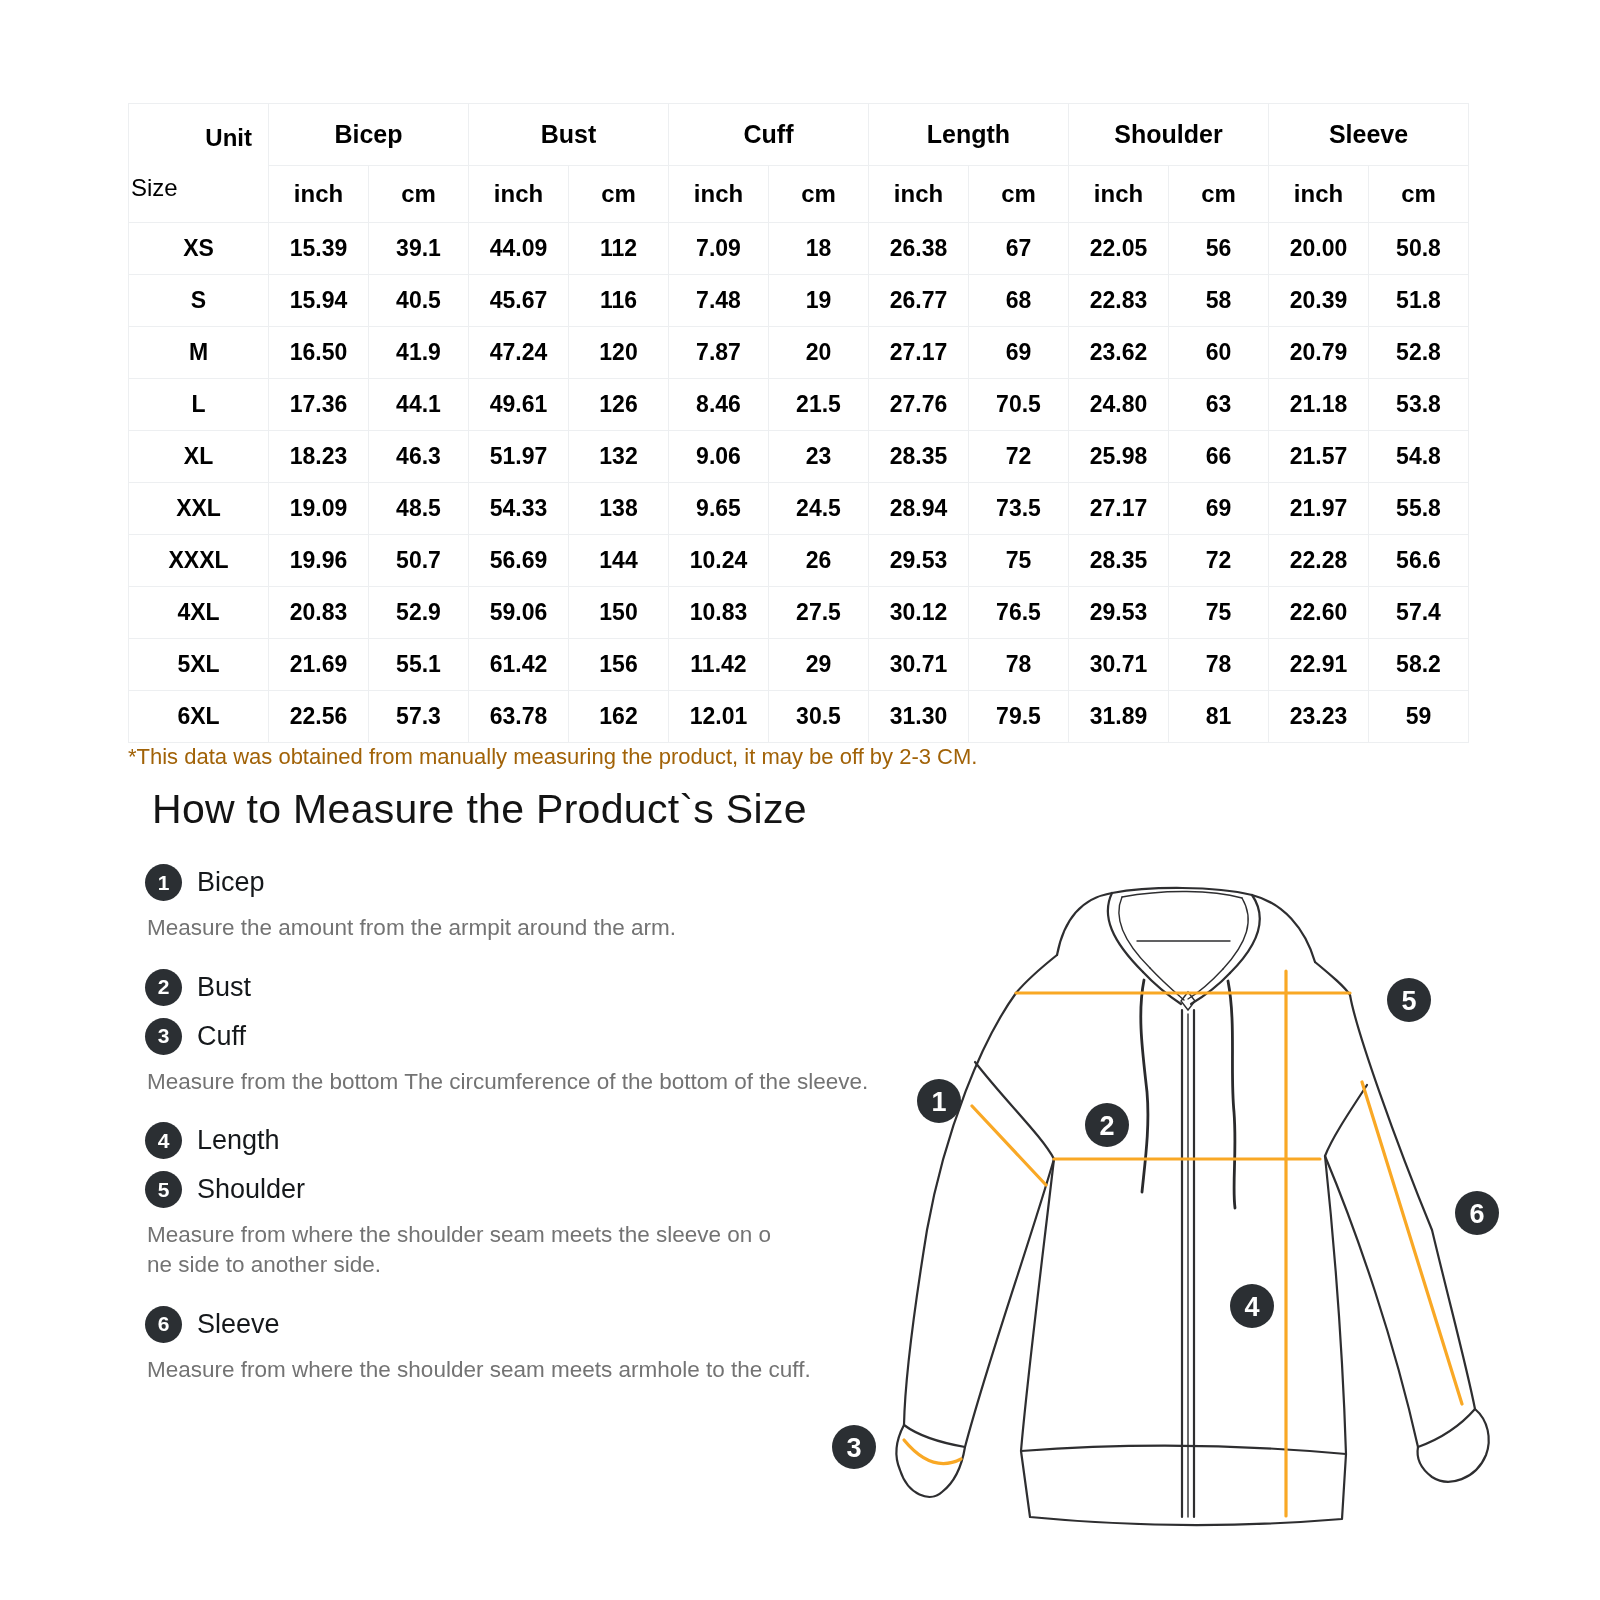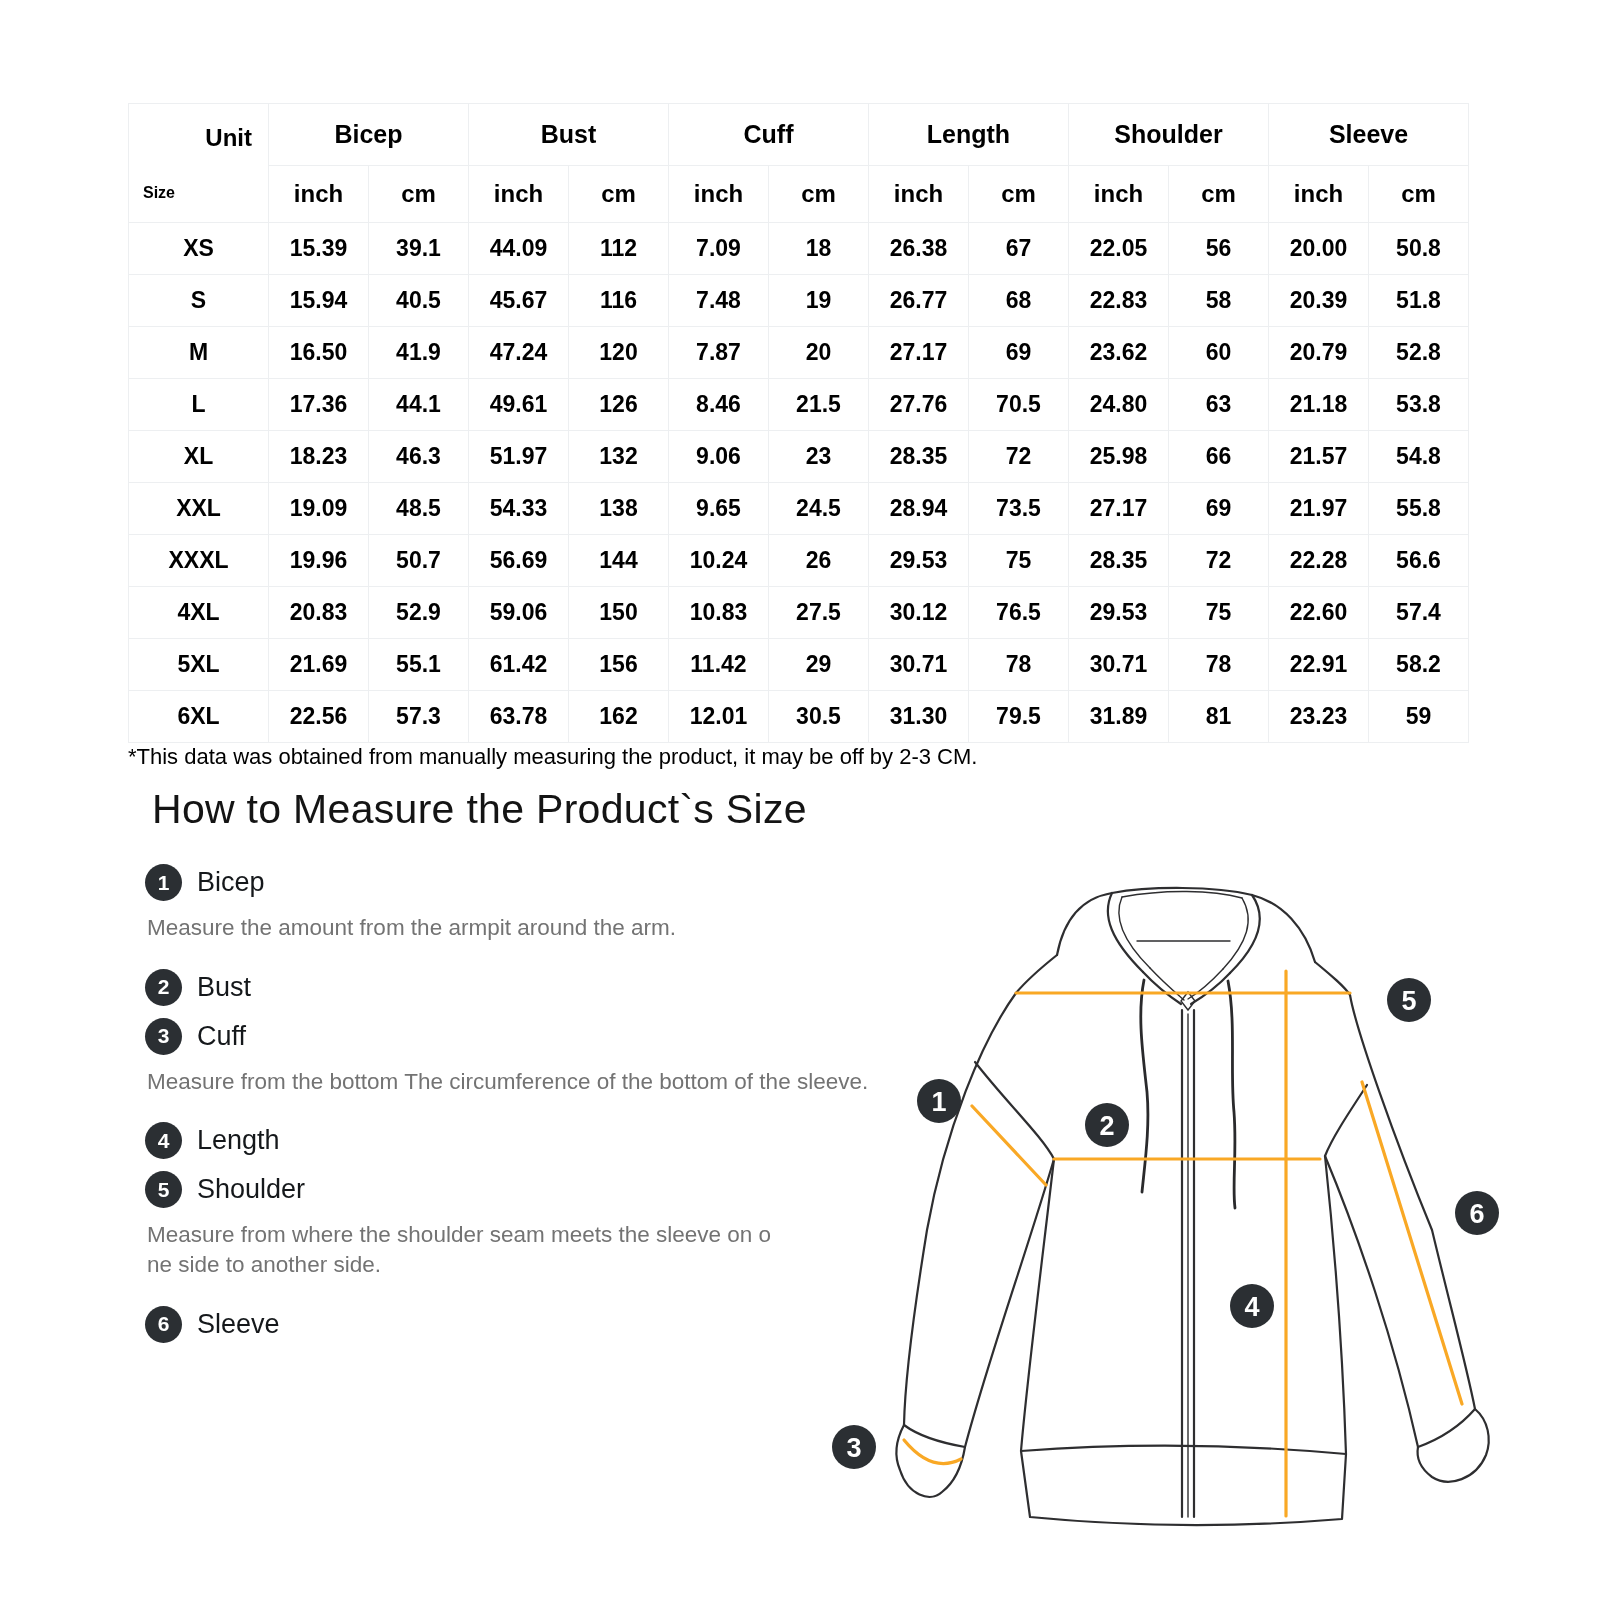--- a/index.html
+++ b/index.html
@@ -18,23 +18,23 @@
   }
   .size-table thead tr.group-row th{height:61px;font-size:25px;}
   .size-table thead tr.unit-row th{height:56px;font-size:24px;}
   .size-table tbody th,.size-table tbody td{height:51px;font-size:23px;}
   .corner-cell{position:relative;
     background-image:linear-gradient(to bottom right,
       #fff calc(50% - 1px), #e6e8ea calc(50% - 1px),
       #e6e8ea calc(50% + 1px), #fff calc(50% + 1px));
   }
   .corner-top{position:absolute;top:20px;right:16px;font-size:24px;font-weight:bold;}
-  .corner-bottom{position:absolute;bottom:20px;left:14px;font-size:16px;font-weight:bold;}
+  .corner-bottom{position:absolute;bottom:20px;left:2px;font-size:24px;font-weight:normal;}
   
-  .footnote{position:absolute;left:128px;top:744px;font-size:22px;color:#000000;}
+  .footnote{position:absolute;left:128px;top:744px;font-size:22px;color:#a16207;}
   .section-title{position:absolute;left:146px;top:786px;font-size:41px;color:#141414;letter-spacing:.3px;margin-left:6px;}
   
   .instructions{position:absolute;left:145px;top:864px;width:800px;}
   .instr-header{display:flex;align-items:center;gap:15px;margin:0 0 12px 0;}
   .badge{
     width:37px;height:37px;border-radius:50%;background:var(--badge,#2B2F33);
     color:#fff;font-size:21px;font-weight:bold;display:flex;
     align-items:center;justify-content:center;flex:0 0 37px;
   }
   .instr-label{font-size:27px;color:#15181b;}
@@ -292,20 +292,21 @@
         <span class="instr-label">Shoulder</span>
       </div>
       <p class="instr-desc">Measure from where the shoulder seam meets the sleeve on o
 ne side to another side.</p>
     </div>
     <div class="instr">
       <div class="instr-header">
         <span class="badge">6</span>
         <span class="instr-label">Sleeve</span>
       </div>
+      <p class="instr-desc">Measure from where the shoulder seam meets armhole to the cuff.</p>
     </div>
   </div>
 
 <svg class="diagram" width="720" height="720" viewBox="0 0 720 720">
 
   <g>
     <path class="outline" d="M234,319 C221,430 207,540 201,611"></path>
     <path class="outline" d="M505,316 C516,420 523,520 526,614"></path>
     <path class="outline" d="M201,611 Q362,599 526,614"></path>
     <path class="outline" d="M201,611 L210,677 Q365,692 522,679 L526,614"></path>

